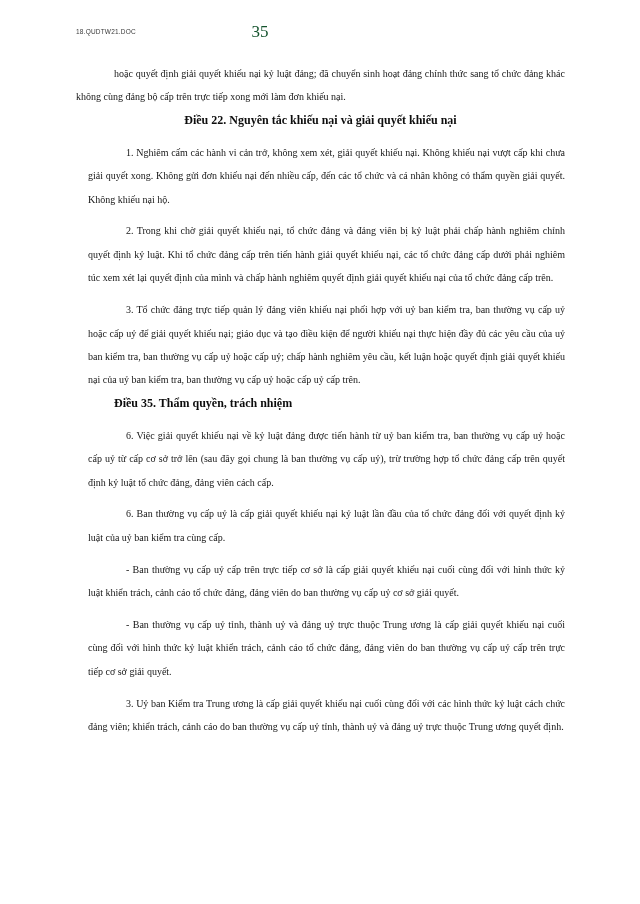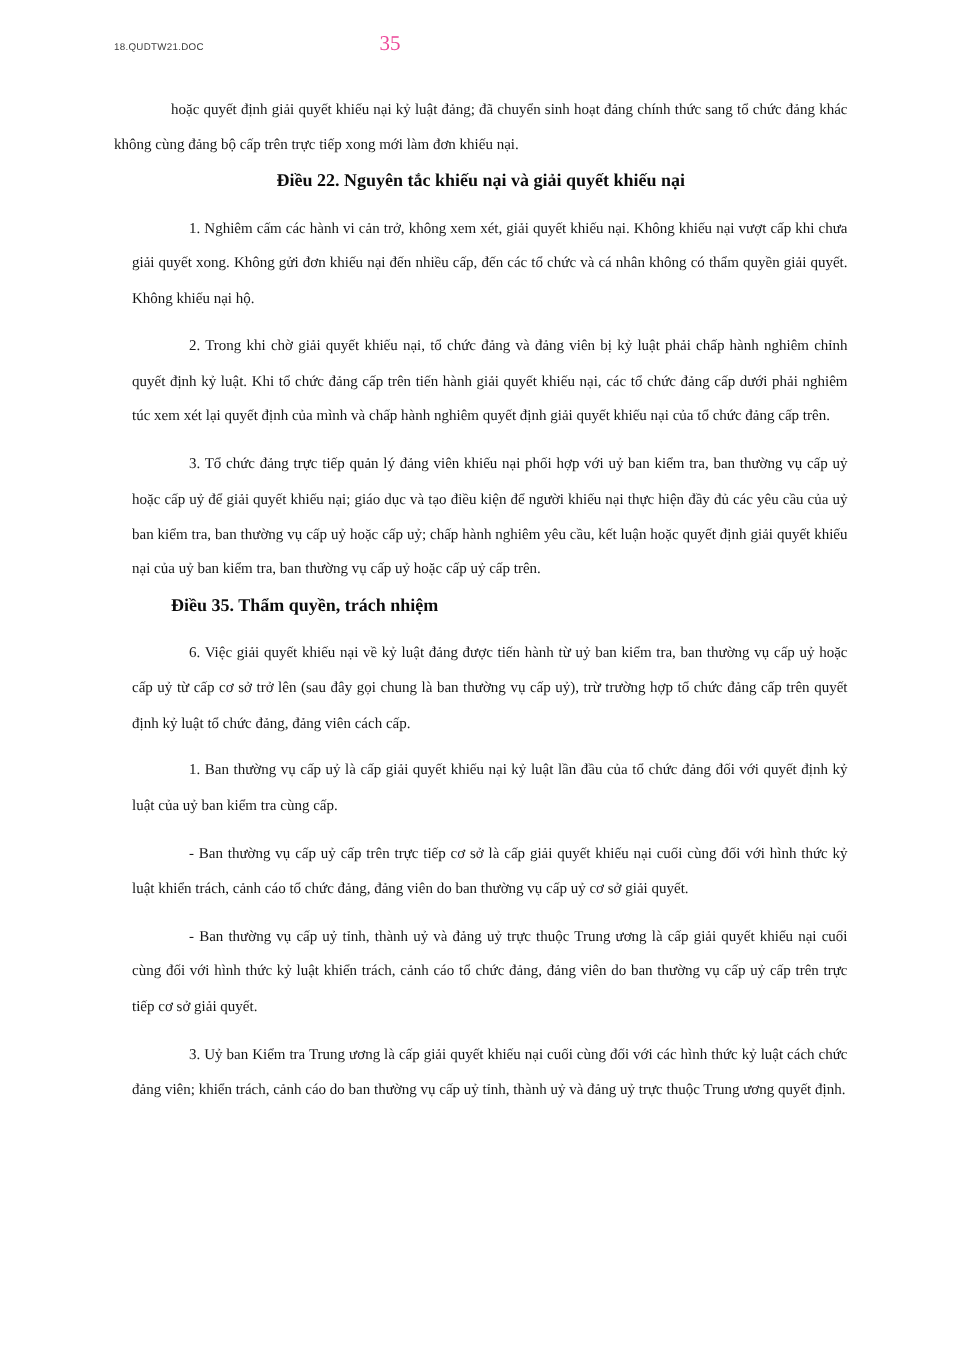--- a/index.html
+++ b/index.html
@@ -39,22 +39,22 @@
     letter-spacing: .2px;
     color: #3a3a3a;
     white-space: nowrap;
   }
   .page-number {
     position: absolute;
     left: 0;
     top: 0;
     width: 520px;
     text-align: center;
-    font-size: 14px;
-    color: #ec4899;
+    font-size: 17px;
+    color: #14532d;
   }
 
   
   .body-col {
     position: absolute;
     left: 76px;
     top: 62px;
     width: 489px;
   }
 
@@ -108,19 +108,19 @@
   </div>
 
   <div class="body-col" id="body-col">
       <p class="para indent last-line-left">hoặc quyết định giải quyết khiếu nại kỷ luật đảng; đã chuyển sinh hoạt đảng chính thức sang tổ chức đảng khác không cùng đảng bộ cấp trên trực tiếp xong mới làm đơn khiếu nại.</p>
       <h2 class="heading heading-block heading-center">Điều 22. Nguyên tắc khiếu nại và giải quyết khiếu nại</h2>
       <p class="para indent last-line-left spaced">1. Nghiêm cấm các hành vi cản trở, không xem xét, giải quyết khiếu nại. Không khiếu nại vượt cấp khi chưa giải quyết xong. Không gửi đơn khiếu nại đến nhiều cấp, đến các tổ chức và cá nhân không có thẩm quyền giải quyết. Không khiếu nại hộ.</p>
       <p class="para indent last-line-left spaced">2. Trong khi chờ giải quyết khiếu nại, tổ chức đảng và đảng viên bị kỷ luật phải chấp hành nghiêm chỉnh quyết định kỷ luật. Khi tổ chức đảng cấp trên tiến hành giải quyết khiếu nại, các tổ chức đảng cấp dưới phải nghiêm túc xem xét lại quyết định của mình và chấp hành nghiêm quyết định giải quyết khiếu nại của tổ chức đảng cấp trên.</p>
       <p class="para indent last-line-left spaced">3. Tổ chức đảng trực tiếp quản lý đảng viên khiếu nại phối hợp với uỷ ban kiểm tra, ban thường vụ cấp uỷ hoặc cấp uỷ để giải quyết khiếu nại; giáo dục và tạo điều kiện để người khiếu nại thực hiện đầy đủ các yêu cầu của uỷ ban kiểm tra, ban thường vụ cấp uỷ hoặc cấp uỷ; chấp hành nghiêm yêu cầu, kết luận hoặc quyết định giải quyết khiếu nại của uỷ ban kiểm tra, ban thường vụ cấp uỷ hoặc cấp uỷ cấp trên.</p>
       <h2 class="heading heading-block heading-indent">Điều 35. Thẩm quyền, trách nhiệm</h2>
       <p class="para indent last-line-left spaced">6. Việc giải quyết khiếu nại về kỷ luật đảng được tiến hành từ uỷ ban kiểm tra, ban thường vụ cấp uỷ hoặc cấp uỷ từ cấp cơ sở trở lên (sau đây gọi chung là ban thường vụ cấp uỷ), trừ trường hợp tổ chức đảng cấp trên quyết định kỷ luật tổ chức đảng, đảng viên cách cấp.</p>
-      <p class="para indent last-line-left spaced">1. Ban thường vụ cấp uỷ là cấp giải quyết khiếu nại kỷ luật lần đầu của tổ chức đảng đối với quyết định kỷ luật của uỷ ban kiểm tra cùng cấp.</p>
+      <p class="para indent last-line-left spaced">6. Ban thường vụ cấp uỷ là cấp giải quyết khiếu nại kỷ luật lần đầu của tổ chức đảng đối với quyết định kỷ luật của uỷ ban kiểm tra cùng cấp.</p>
       <p class="para indent last-line-left spaced">- Ban thường vụ cấp uỷ cấp trên trực tiếp cơ sở là cấp giải quyết khiếu nại cuối cùng đối với hình thức kỷ luật khiển trách, cảnh cáo tổ chức đảng, đảng viên do ban thường vụ cấp uỷ cơ sở giải quyết.</p>
       <p class="para indent last-line-left spaced">- Ban thường vụ cấp uỷ tỉnh, thành uỷ và đảng uỷ trực thuộc Trung ương là cấp giải quyết khiếu nại cuối cùng đối với hình thức kỷ luật khiển trách, cảnh cáo tổ chức đảng, đảng viên do ban thường vụ cấp uỷ cấp trên trực tiếp cơ sở giải quyết.</p>
       <p class="para indent last-line-left spaced">3. Uỷ ban Kiểm tra Trung ương là cấp giải quyết khiếu nại cuối cùng đối với các hình thức kỷ luật cách chức đảng viên; khiển trách, cảnh cáo do ban thường vụ cấp uỷ tỉnh, thành uỷ và đảng uỷ trực thuộc Trung ương quyết định.</p>
     </div>
 
 </div>
 
 </body></html>

